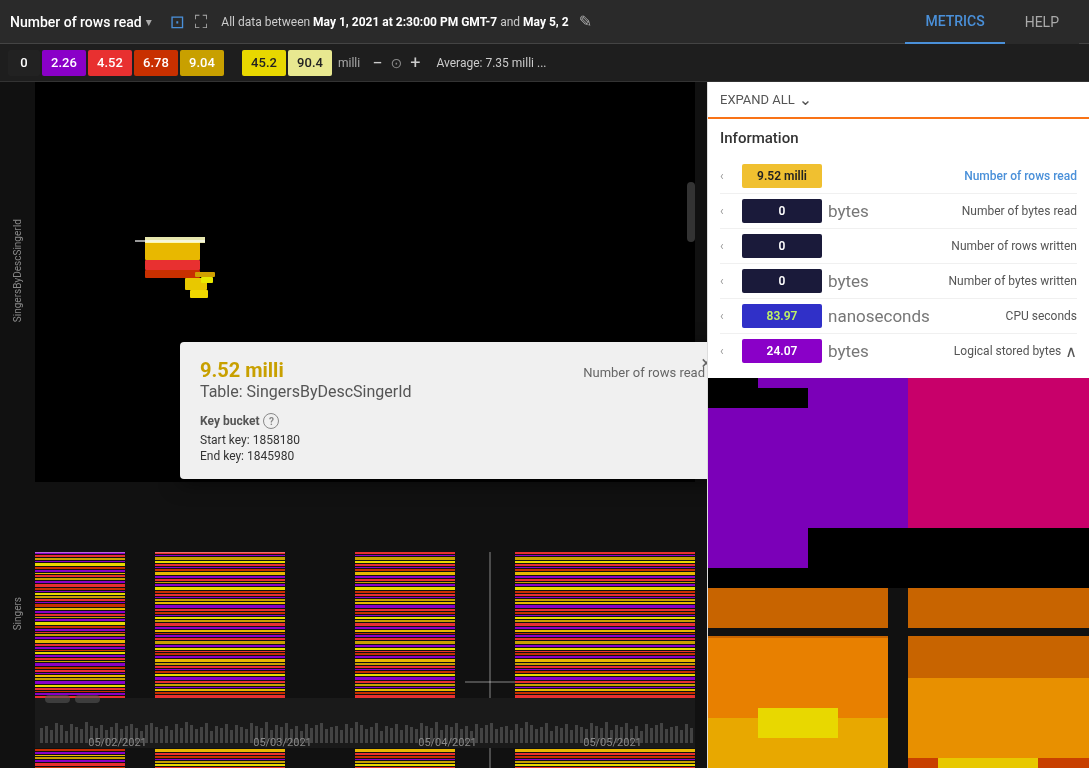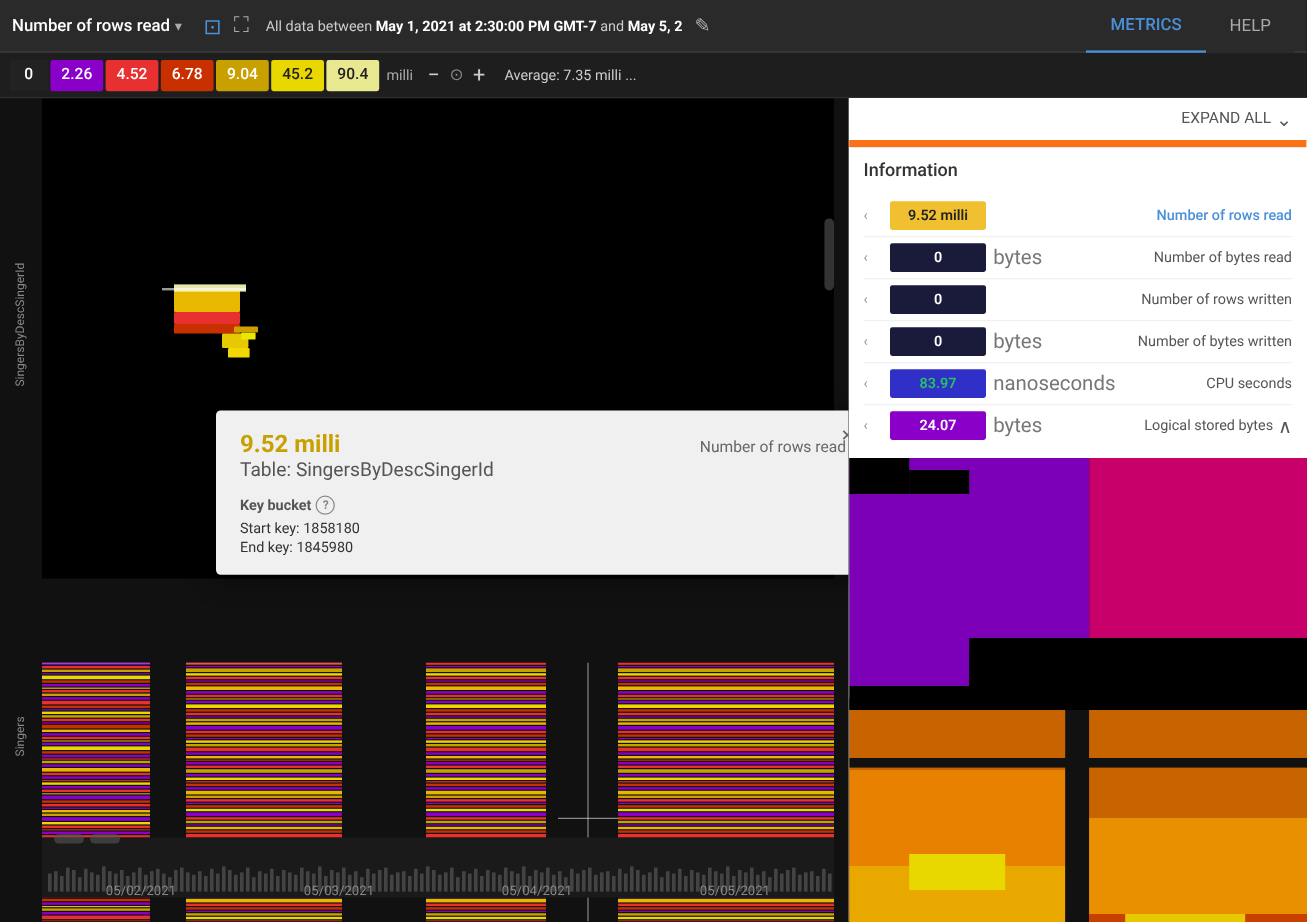--- a/index.html
+++ b/index.html
@@ -54,21 +54,21 @@
     .tooltip-date { font-size: 12px; color: #555; margin-top: 6px; }
     .tooltip-table { font-size: 16px; color: #555; }
     .tooltip-keybucket { font-size: 12px; color: #555; margin-top: 10px; display: flex; align-items: center; gap: 4px; font-weight: bold; }
     .tooltip-keybucket .help-icon { display: inline-flex; align-items: center; justify-content: center; width: 16px; height: 16px; border-radius: 50%; border: 1px solid #888; font-size: 10px; color: #888; cursor: pointer; }
     .tooltip-key { font-size: 12px; color: #333; margin-top: 4px; }
 
     
     #right-panel { width: 382px; height: 100%; background: #fff; color: #333; border-left: 1px solid #ddd; overflow-y: auto; }
 
     
-    #rp-header { display: flex; justify-content: flex-end; padding: 8px 12px; border-bottom: 6px solid #f97316; }
+    #rp-header { display: flex; padding: 8px 12px; border-bottom: 2px solid #f97316; }
     .expand-all { font-size: 13px; color: #555; cursor: pointer; display: flex; align-items: center; gap: 4px; }
 
     
     #info-section { padding: 10px 12px; }
     .info-title { font-size: 15px; font-weight: 500; color: #333; margin-bottom: 12px; }
     .info-row { display: flex; align-items: center; padding: 5px 0; border-bottom: 1px solid #f0f0f0; gap: 6px; }
     .info-row:last-child { border-bottom: none; }
     .info-chevron { color: #999; font-size: 12px; cursor: pointer; width: 16px; }
     .info-badge {
       width: 80px; height: 24px; display: flex; align-items: center; justify-content: center;
@@ -108,21 +108,21 @@
     <div class="tab-help">HELP</div>
   </div>
 </div>
 
 <div id="legend-bar">
   <div class="legend-item" style="background:#222;color:#fff;width:32px;">0</div>
   <div class="legend-item" style="background:#8a00c8;color:#fff;">2.26</div>
   <div class="legend-item" style="background:#e83030;color:#fff;">4.52</div>
   <div class="legend-item" style="background:#c83000;color:#fff;">6.78</div>
   <div class="legend-item" style="background:#c8a000;color:#fff;">9.04</div>
-  <div class="legend-item" style="background:#e8d800;color:#222;">45.2</div>
+  <div class="legend-item" style="background:#e8d800;color:#222;margin-left:16px;">45.2</div>
   <div class="legend-item" style="background:#e8e890;color:#222;">90.4</div>
   <span class="legend-label">milli</span>
   <span style="color:#ccc;font-size:18px;cursor:pointer;padding:0 6px;">−</span>
   <span style="color:#888;font-size:14px;">⊙</span>
   <span style="color:#ccc;font-size:18px;cursor:pointer;padding:0 6px;">+</span>
   <span class="legend-avg">Average: 7.35 milli ...</span>
 </div>
 
 <div id="main-layout">
 
@@ -693,21 +693,21 @@
 
       <div class="info-row">
         <span class="info-chevron">‹</span>
         <div class="info-badge" style="background:#1a1a3a;color:#fff;">0</div>
         <span class="info-unit">bytes</span>
         <span class="info-label">Number of bytes written</span>
       </div>
 
       <div class="info-row">
         <span class="info-chevron">‹</span>
-        <div class="info-badge" style="background:#3030c8;color:#22c55e;">83.97</div>
+        <div class="info-badge" style="background:#3030c8;color:#bef264;">83.97</div>
         <span class="info-unit">nanoseconds</span>
         <span class="info-label">CPU seconds</span>
       </div>
 
       <div class="info-row">
         <span class="info-chevron">‹</span>
         <div class="info-badge" style="background:#8a00c8;color:#fff;">24.07</div>
         <span class="info-unit">bytes</span>
         <span class="info-label" style="display:flex;align-items:center;justify-content:flex-end;gap:4px;">
           Logical stored bytes

